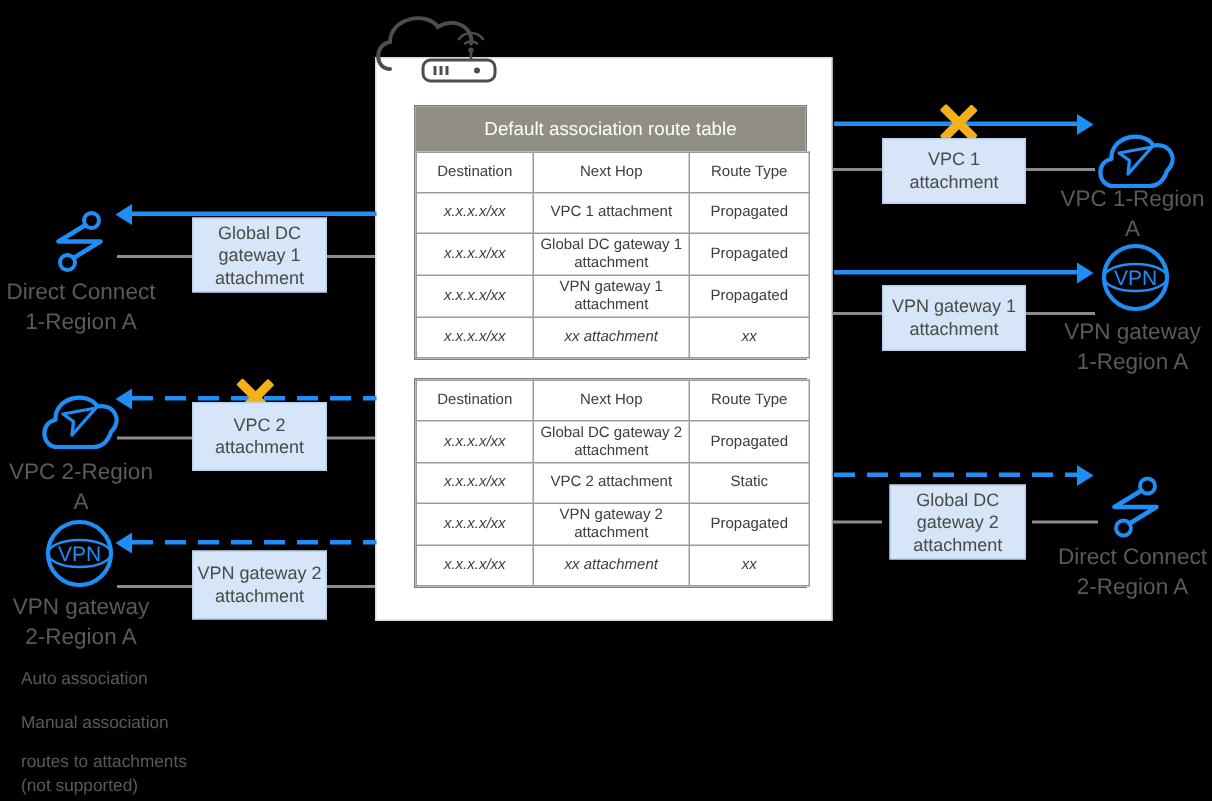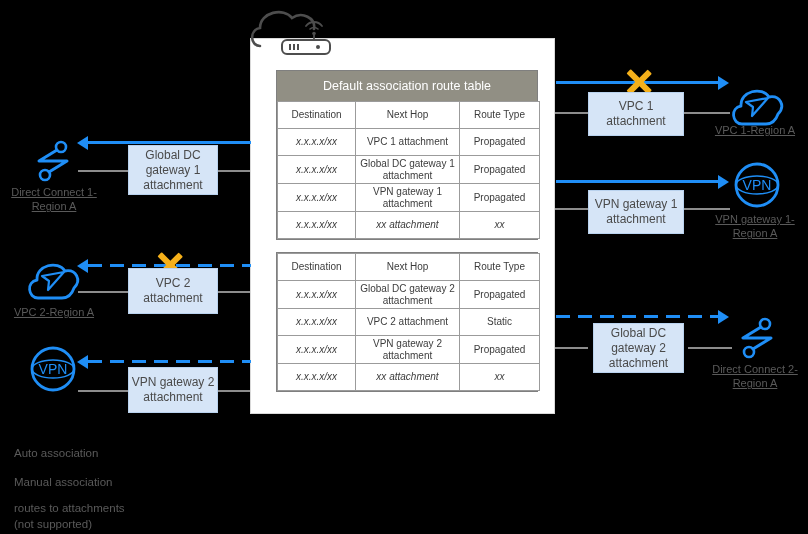--- a/index.html
+++ b/index.html
@@ -50,22 +50,22 @@
           border-bottom:7px solid transparent;border-right:11px solid #1f8ef6;}
 
   
   .xmark{position:absolute;width:30px;height:30px;}
   .xmark i{position:absolute;left:50%;top:0;width:5.5px;height:30px;
            background:#f5b01a;border-radius:1px;}
   .xmark i.a{transform:translateX(-50%) rotate(45deg);}
   .xmark i.b{transform:translateX(-50%) rotate(-45deg);}
 
   
-  .nodelbl{position:absolute;font-size:11px;color:#5a5a5a;text-align:center;
-           line-height:1.3;text-decoration:underline;}
+  .nodelbl{position:absolute;font-size:15px;color:#5a5a5a;text-align:center;
+           line-height:1.3;}
   .nodeicon{position:absolute;}
 
   
   .legend{position:absolute;left:14px;top:446px;width:300px;}
   .leg-row{position:absolute;font-size:11.5px;color:#5a5a5a;line-height:1.35;}
 </style>
 </head>
 <body>
 
 <div class="stage">
@@ -211,20 +211,21 @@
   </div>
   <div class="nodelbl" style="left:0px;top:305px;width:108px;">VPC 2-Region A</div>
 
   <div class="nodeicon" style="left:28px;top:344px;">
     <svg width="50" height="50" viewBox="0 0 50 50">
       <circle cx="25" cy="25" r="21" fill="none" stroke="#1f8ef6" stroke-width="2.8"></circle>
       <ellipse cx="25" cy="25" rx="21" ry="9" fill="none" stroke="#1f8ef6" stroke-width="1.6"></ellipse>
       <text x="25" y="30" font-family="Liberation Sans, sans-serif" font-size="14" fill="#1f8ef6" text-anchor="middle">VPN</text>
     </svg>
   </div>
+  <div class="nodelbl" style="left:0px;top:395px;width:108px;">VPN gateway 2-Region A</div>
 
   <div class="gline" style="left:555px;top:112px;width:33px;"></div>
   <div class="gline" style="left:684px;top:112px;width:46px;"></div>
 
   <div class="gline" style="left:555px;top:208px;width:33px;"></div>
   <div class="gline" style="left:684px;top:208px;width:46px;"></div>
 
   <div class="gline" style="left:555px;top:347px;width:33px;"></div>
   <div class="gline" style="left:688px;top:347px;width:44px;"></div>
 

